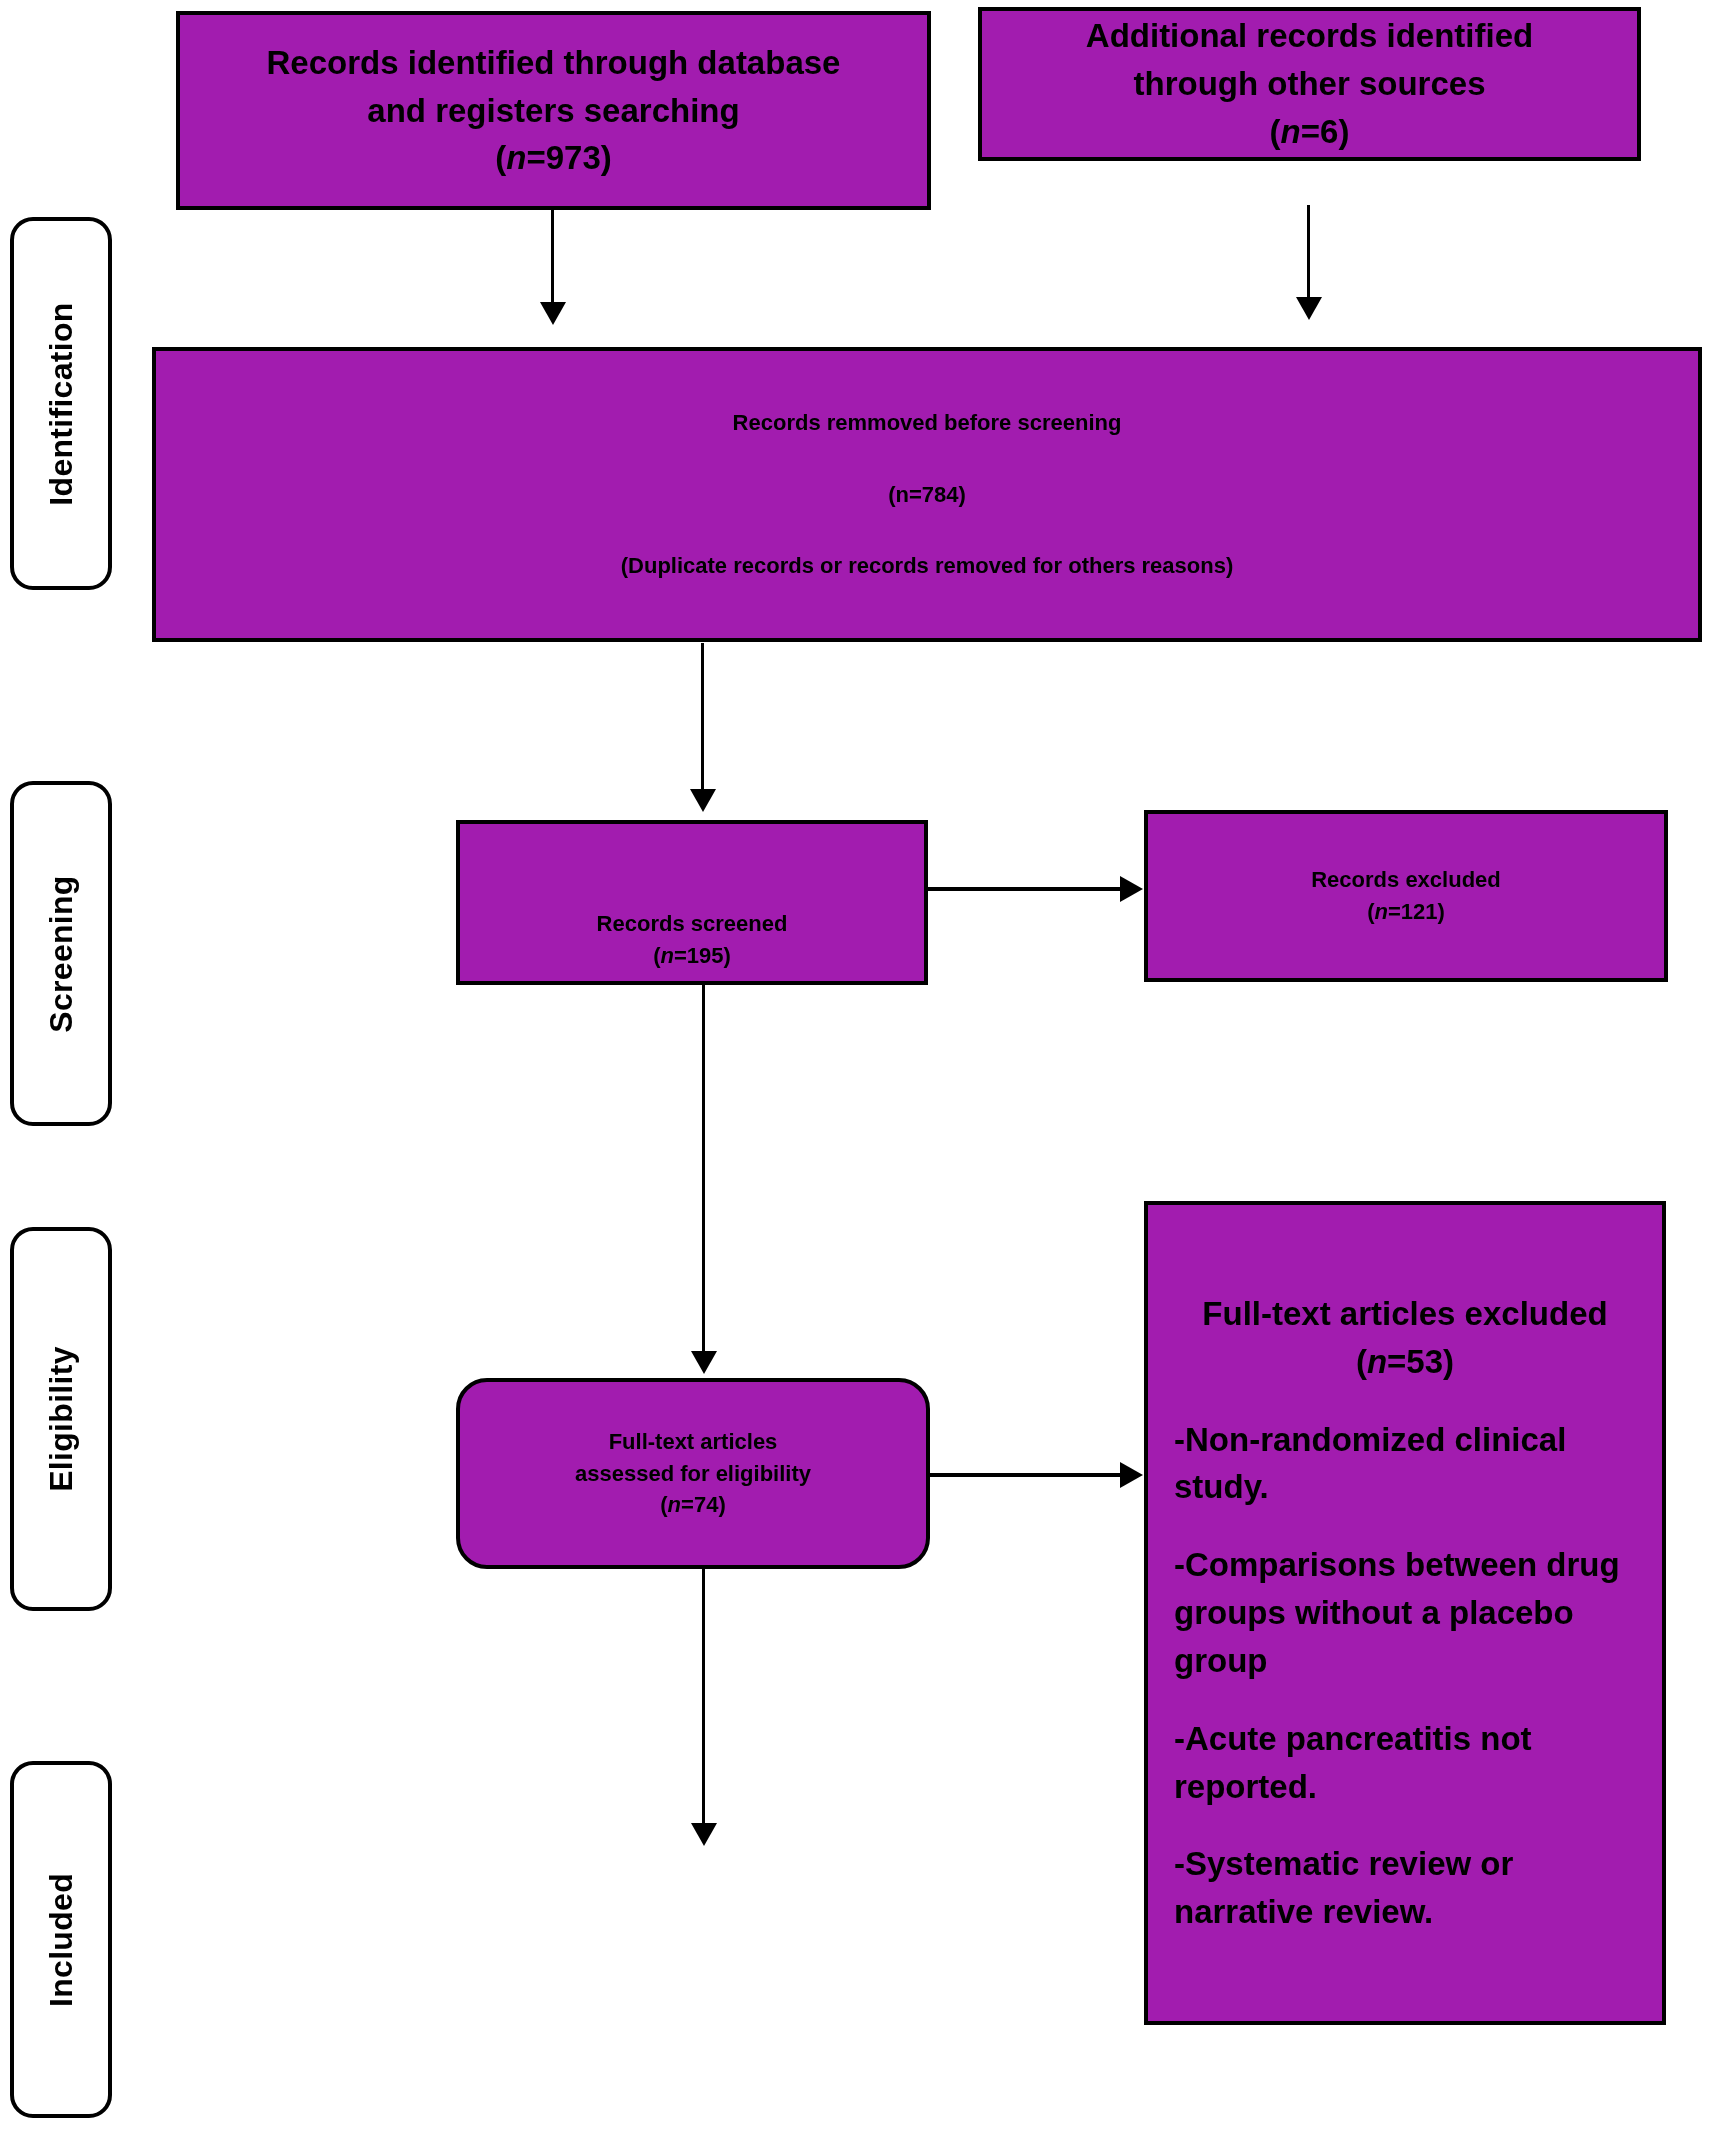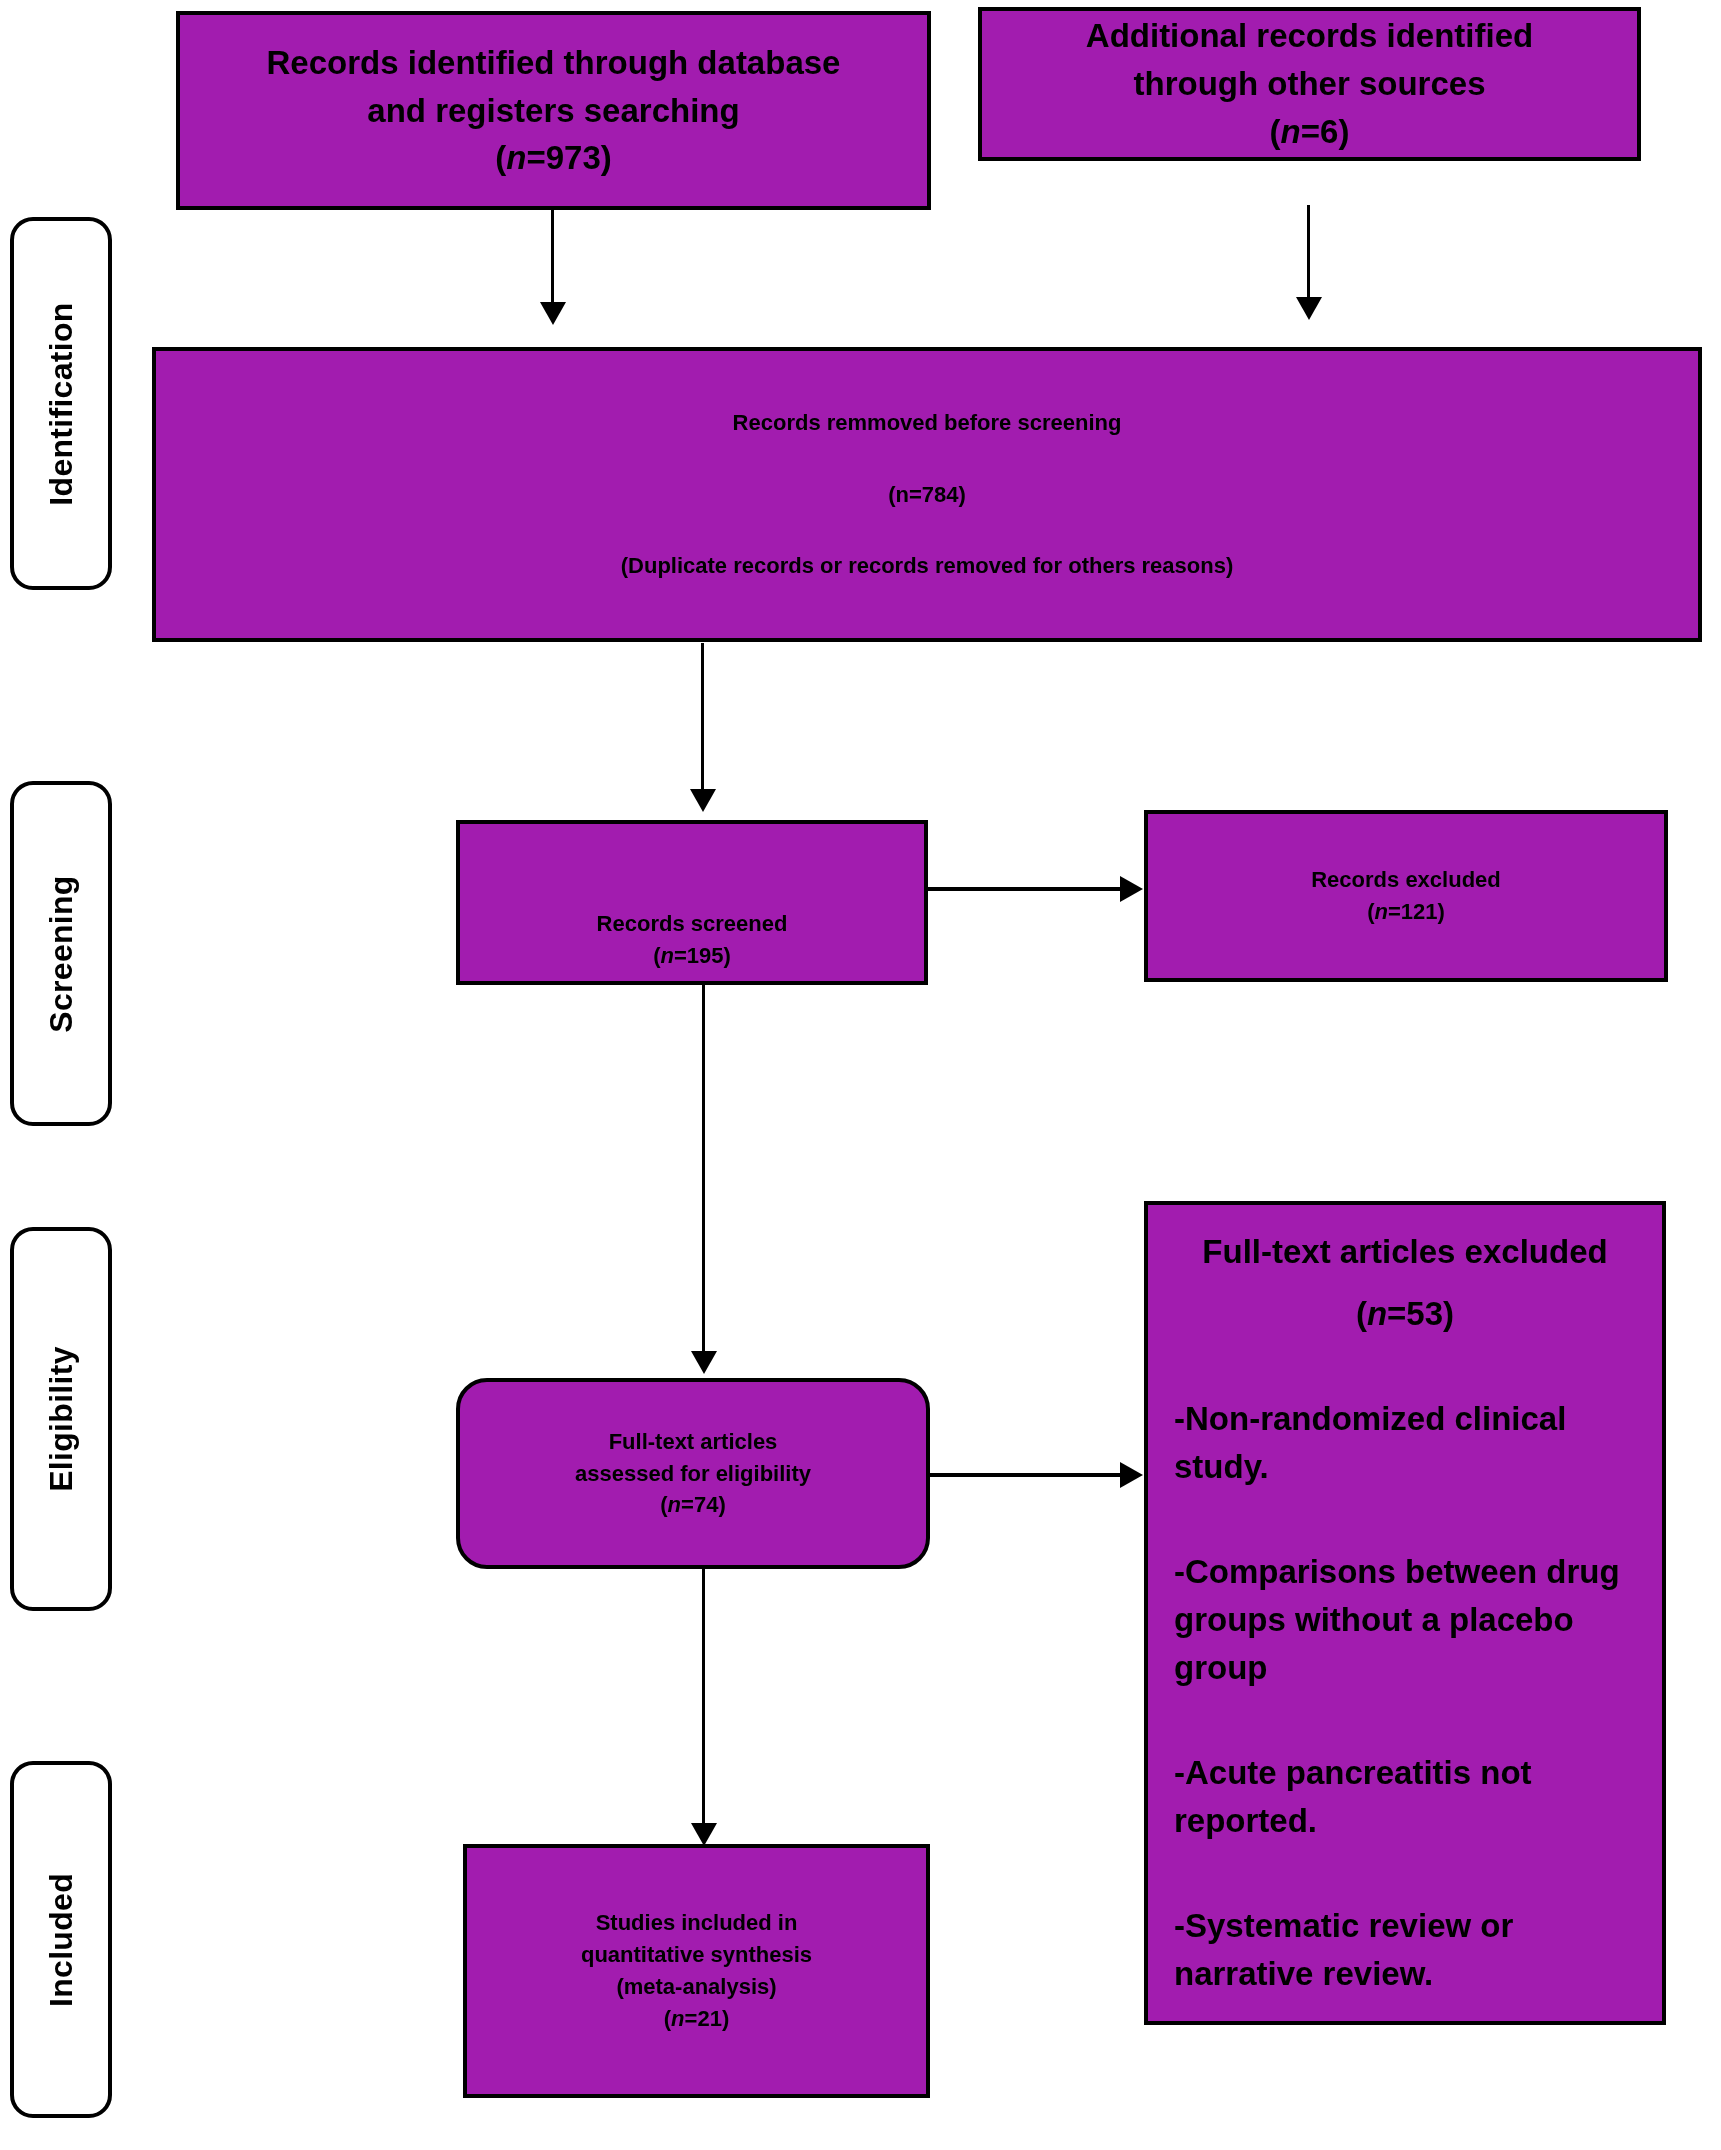--- a/index.html
+++ b/index.html
@@ -156,21 +156,21 @@
   <div class="arrow-right" style="left:1120px; top:876px;"></div>
 
   <div class="box f50" style="left:1144px; top:810px; width:524px; height:172px; padding:9.6px 18px;">
     <span class="line">Records excluded</span>
     <span class="line">(<i class="nvar">n</i><span>=121)</span></span>
   </div>
 
   <div class="vline" style="left:702px; top:984px; height:371px;"></div>
   <div class="arrow-down" style="left:691px; top:1351px;"></div>
 
-  <div class="box left-align f48" style="left:1144px; top:1201px; width:522px; height:824px; padding:23px 26px; justify-content:space-between;">
+  <div class="box left-align f48" style="left:1144px; top:1201px; width:522px; height:824px; padding:23px 26px; justify-content:center;">
     <span class="line" style="text-align:center;">Full-text articles excluded</span>
     <span class="line" style="text-align:center;">(<i class="nvar">n</i><span>=53)</span></span>
     <span class="spacer-md"></span>
     <span class="line">-Non-randomized clinical study.</span>
     <span class="spacer-md"></span>
     <span class="line">-Comparisons between drug groups without a placebo group</span>
     <span class="spacer-md"></span>
     <span class="line">-Acute pancreatitis not reported.</span>
     <span class="spacer-md"></span>
     <span class="line">-Systematic review or narrative review.</span>
@@ -181,21 +181,15 @@
     <span class="line">assessed for eligibility</span>
     <span class="line">(<i class="nvar">n</i><span>=74)</span></span>
   </div>
 
   <div class="hline" style="left:929px; top:1473px; width:192px;"></div>
   <div class="arrow-right" style="left:1120px; top:1462px;"></div>
 
   <div class="vline" style="left:702px; top:1569px; height:258px;"></div>
   <div class="arrow-down" style="left:691px; top:1823px;"></div>
 
-  <div class="box f50" style="left:463px; top:1844px; width:467px; height:254px; padding:11px 15px;">
-    <span class="line">Studies included in</span>
-    <span class="line">quantitative synthesis</span>
-    <span class="line">(meta-analysis)</span>
-    <span class="line">(<i class="nvar">n</i><span>=21)</span></span>
-  </div>
 
 </div>
 
 
 </body></html>

